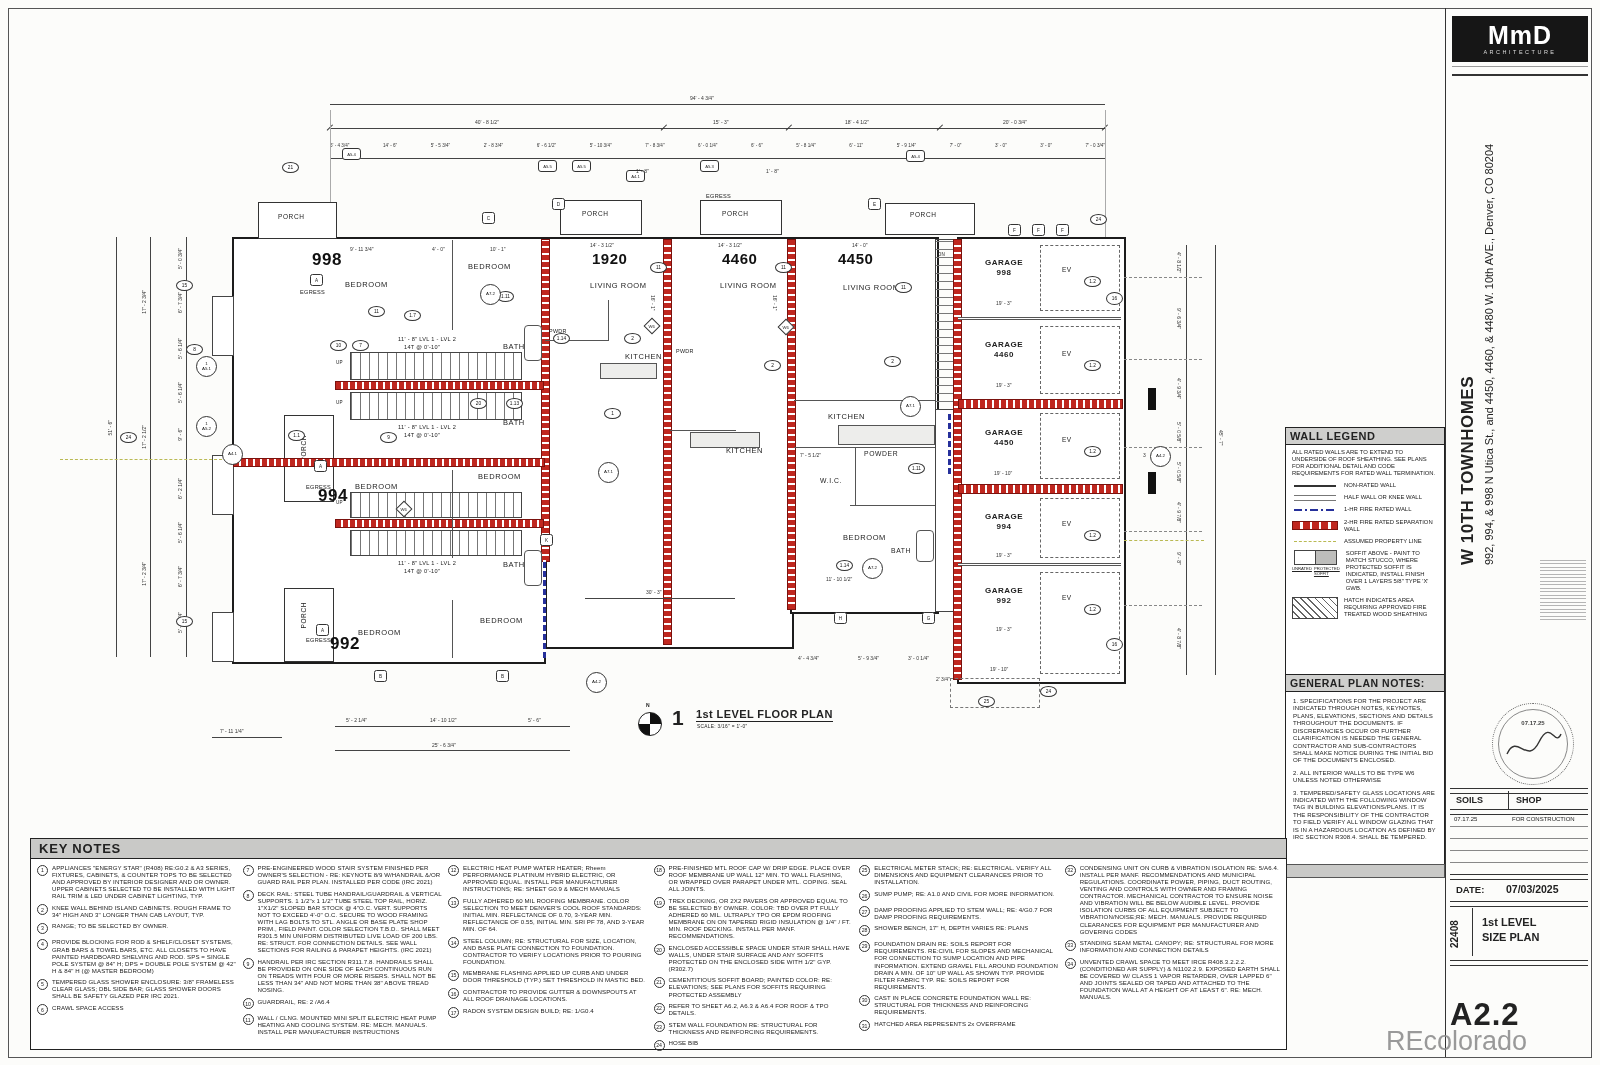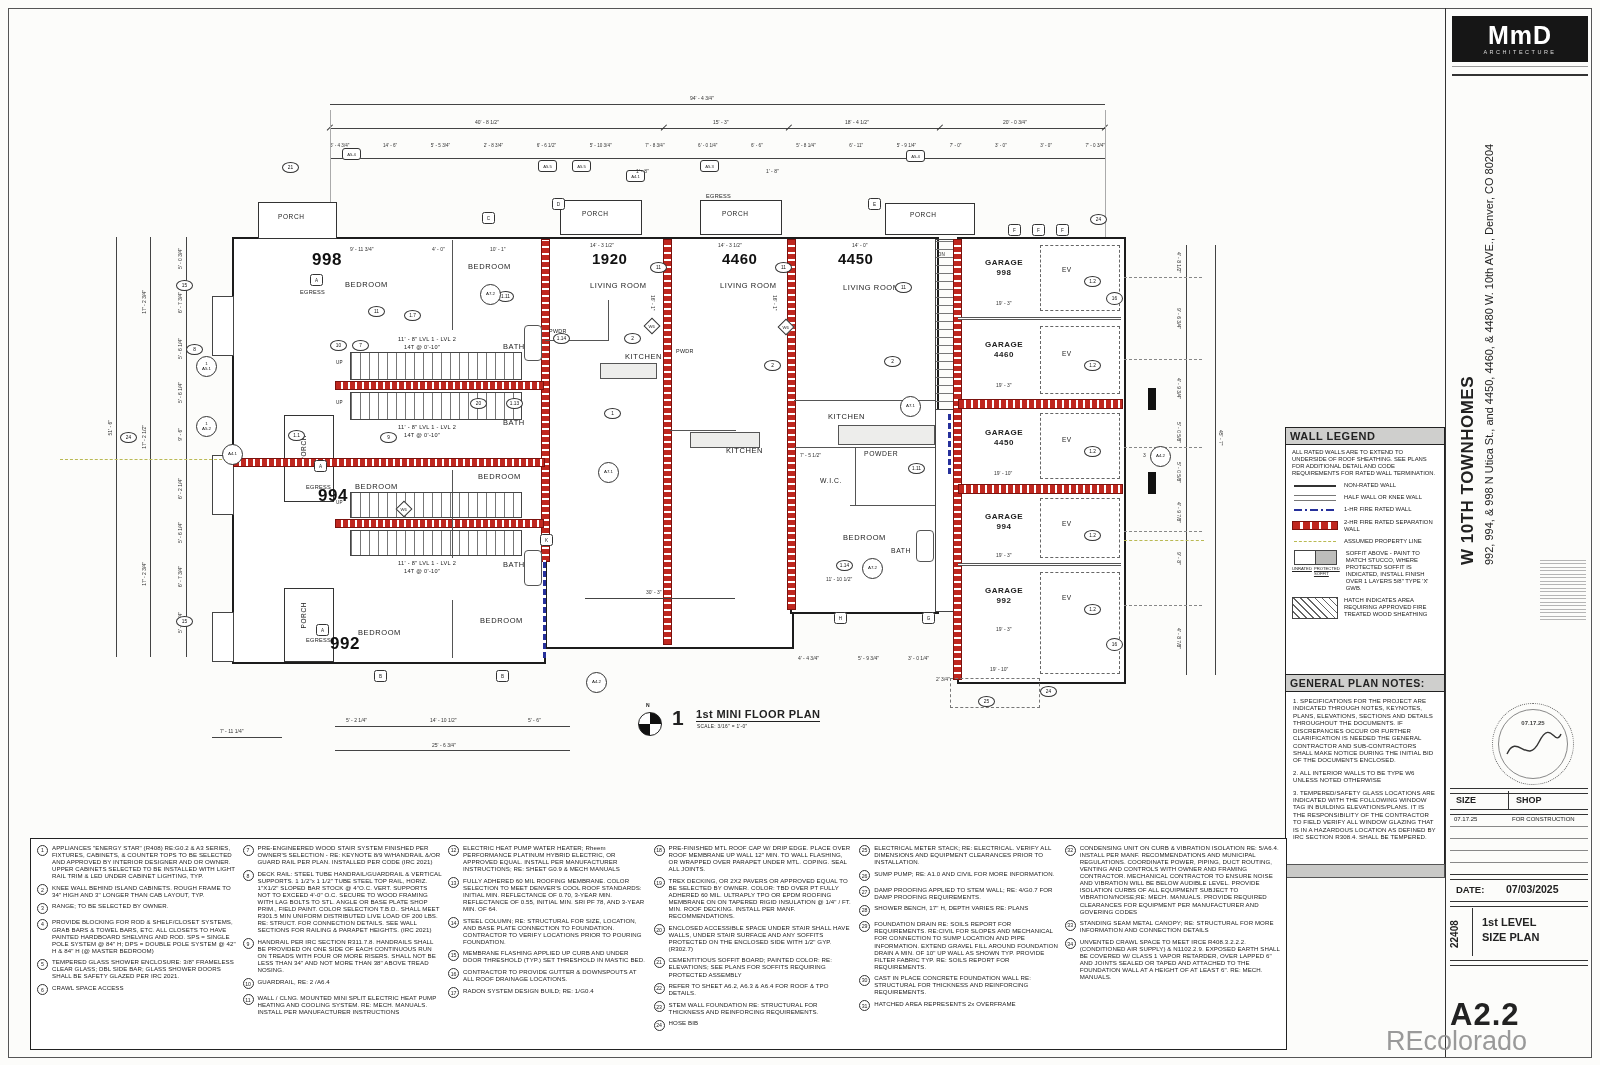--- a/index.html
+++ b/index.html
@@ -400,21 +400,21 @@
     <div class="dm" style="left:798px;top:655px">4' - 4 3/4"</div>
     <div class="dm" style="left:858px;top:655px">5' - 9 3/4"</div>
     <div class="dm" style="left:908px;top:655px">3' - 0 1/4"</div>
     <div class="dm" style="left:936px;top:676px">2' 3/4"</div>
     <div class="dm" style="left:990px;top:666px">19' - 10"</div>
 
     <div class="abs" style="left:638px;top:712px;width:22px;height:22px;border:1.2px solid #222;border-radius:50%;
          background:conic-gradient(#111 0 90deg,#fff 90deg 180deg,#111 180deg 270deg,#fff 270deg)"></div>
     <div class="pls" style="left:646px;top:702px;font-size:5px;font-weight:bold">N</div>
     <div class="abs" style="left:672px;top:706px;font-size:21px;font-weight:bold">1</div>
-    <div class="abs" style="left:696px;top:708px;font-size:11px;font-weight:bold;letter-spacing:.4px;border-bottom:1.2px solid #222;padding-bottom:1px">1st MINI FLOOR PLAN</div>
+    <div class="abs" style="left:696px;top:708px;font-size:11px;font-weight:bold;letter-spacing:.4px;border-bottom:1.2px solid #222;padding-bottom:1px">1st LEVEL FLOOR PLAN</div>
     <div class="pls" style="left:697px;top:724px;font-size:4.8px">SCALE:  3/16" = 1'-0"</div>
   </div>
 
   <div class="panel" style="left:1285px;top:427px;width:158px;height:247px">
     <div class="p-head" style="font-size:11px">WALL LEGEND</div>
     <div class="leg-txt" style="margin:4px 6px 2px 6px">ALL RATED WALLS ARE TO EXTEND TO UNDERSIDE OF ROOF SHEATHING.  SEE PLANS FOR ADDITIONAL DETAIL AND CODE REQUIREMENTS FOR RATED WALL TERMINATION.</div>
     <div class="leg-row">
       <div class="leg-sym">
           <div style="width:42px;height:1.6px;background:#333"></div>
         </div>
@@ -467,20 +467,21 @@
 
   <div class="panel" style="left:1285px;top:674px;width:158px;height:190px">
     <div class="p-head" style="font-size:10.5px">GENERAL PLAN NOTES:</div>
     <div class="gn">1. SPECIFICATIONS FOR THE PROJECT ARE INDICATED THROUGH NOTES, KEYNOTES, PLANS, ELEVATIONS, SECTIONS AND DETAILS THROUGHOUT THE DOCUMENTS.  IF DISCREPANCIES OCCUR OR FURTHER CLARIFICATION IS NEEDED THE GENERAL CONTRACTOR AND SUB-CONTRACTORS SHALL MAKE NOTICE DURING THE INITIAL BID OF THE DOCUMENTS ENCLOSED.</div>
     <div class="gn">2.  ALL INTERIOR WALLS TO BE TYPE W6 UNLESS NOTED OTHERWISE</div>
     <div class="gn">3.  TEMPERED/SAFETY GLASS LOCATIONS ARE INDICATED WITH THE FOLLOWING WINDOW TAG IN BUILDING ELEVATIONS/PLANS. IT IS THE RESPONSIBILITY OF THE CONTRACTOR TO FIELD VERIFY ALL WINDOW GLAZING THAT IS IN A HAZARDOUS LOCATION AS DEFINED BY IRC SECTION R308.4. SHALL BE TEMPERED.</div>
   </div>
   <div class="abs" style="left:1285px;top:864px;width:158px;height:12px;background:#c9c9c7;border:1px solid #555"></div>
 
   <div class="kn-box">
+    <div class="kn-head">KEY NOTES</div>
     <div class="kn-cols">
       <div class="kn-col">
         <div class="kn">
             <span class="kc">1</span>
             <span class="kt">APPLIANCES "ENERGY STAR" (R408) RE:G0.2 &amp; A3 SERIES, FIXTURES, CABINETS, &amp; COUNTER TOPS TO BE SELECTED AND APPROVED BY INTERIOR DESIGNER AND OR OWNER. UPPER CABINETS SELECTED TO BE INSTALLED WITH LIGHT RAIL TRIM &amp; LED UNDER CABINET LIGHTING, TYP.</span>
           </div>
         <div class="kn">
             <span class="kc">2</span>
             <span class="kt">KNEE WALL BEHIND ISLAND CABINETS. ROUGH FRAME TO 34" HIGH AND 3" LONGER THAN CAB LAYOUT, TYP.</span>
           </div>
@@ -643,21 +644,21 @@
 
     <div class="abs" style="left:1492px;top:703px;width:80px;height:80px;border:1.6px dotted #666;border-radius:50%">
       <div style="position:absolute;left:5px;top:5px;right:5px;bottom:5px;border:1px solid #888;border-radius:50%"></div>
       <div style="position:absolute;left:0;right:0;top:16px;text-align:center;font-size:6px;font-weight:bold;color:#444">07.17.25</div>
       <svg width="80" height="80" style="position:absolute;left:0;top:0">
         <path d="M14 50 C 24 28, 34 62, 46 38 S 62 44, 68 30" stroke="#333" stroke-width="1.4" fill="none"></path>
       </svg>
     </div>
 
     <div class="dr" style="left:1450px;top:788px;width:138px"></div>
-    <div class="abs" style="left:1456px;top:795px;font-size:9px;font-weight:bold">SIZE</div>
+    <div class="abs" style="left:1456px;top:795px;font-size:9px;font-weight:bold">SOILS</div>
     <div class="abs" style="left:1516px;top:795px;font-size:9px;font-weight:bold">SHOP</div>
     <div class="tb-line" style="left:1508px;top:791px;width:1px;height:18px;position:absolute"></div>
     <div class="dr" style="left:1450px;top:809px;width:138px"></div>
     <div class="abs" style="left:1454px;top:816px;font-size:6px">07.17.25</div>
     <div class="abs" style="left:1512px;top:816px;font-size:6px">FOR CONSTRUCTION</div>
     <div class="tb-line" style="left:1450px;top:826px;width:138px;height:1px;position:absolute;background:#888"></div>
     <div class="tb-line" style="left:1450px;top:838px;width:138px;height:1px;position:absolute;background:#888"></div>
     <div class="tb-line" style="left:1450px;top:850px;width:138px;height:1px;position:absolute;background:#888"></div>
     <div class="tb-line" style="left:1450px;top:862px;width:138px;height:1px;position:absolute;background:#888"></div>
     <div class="dr" style="left:1450px;top:874px;width:138px"></div>

